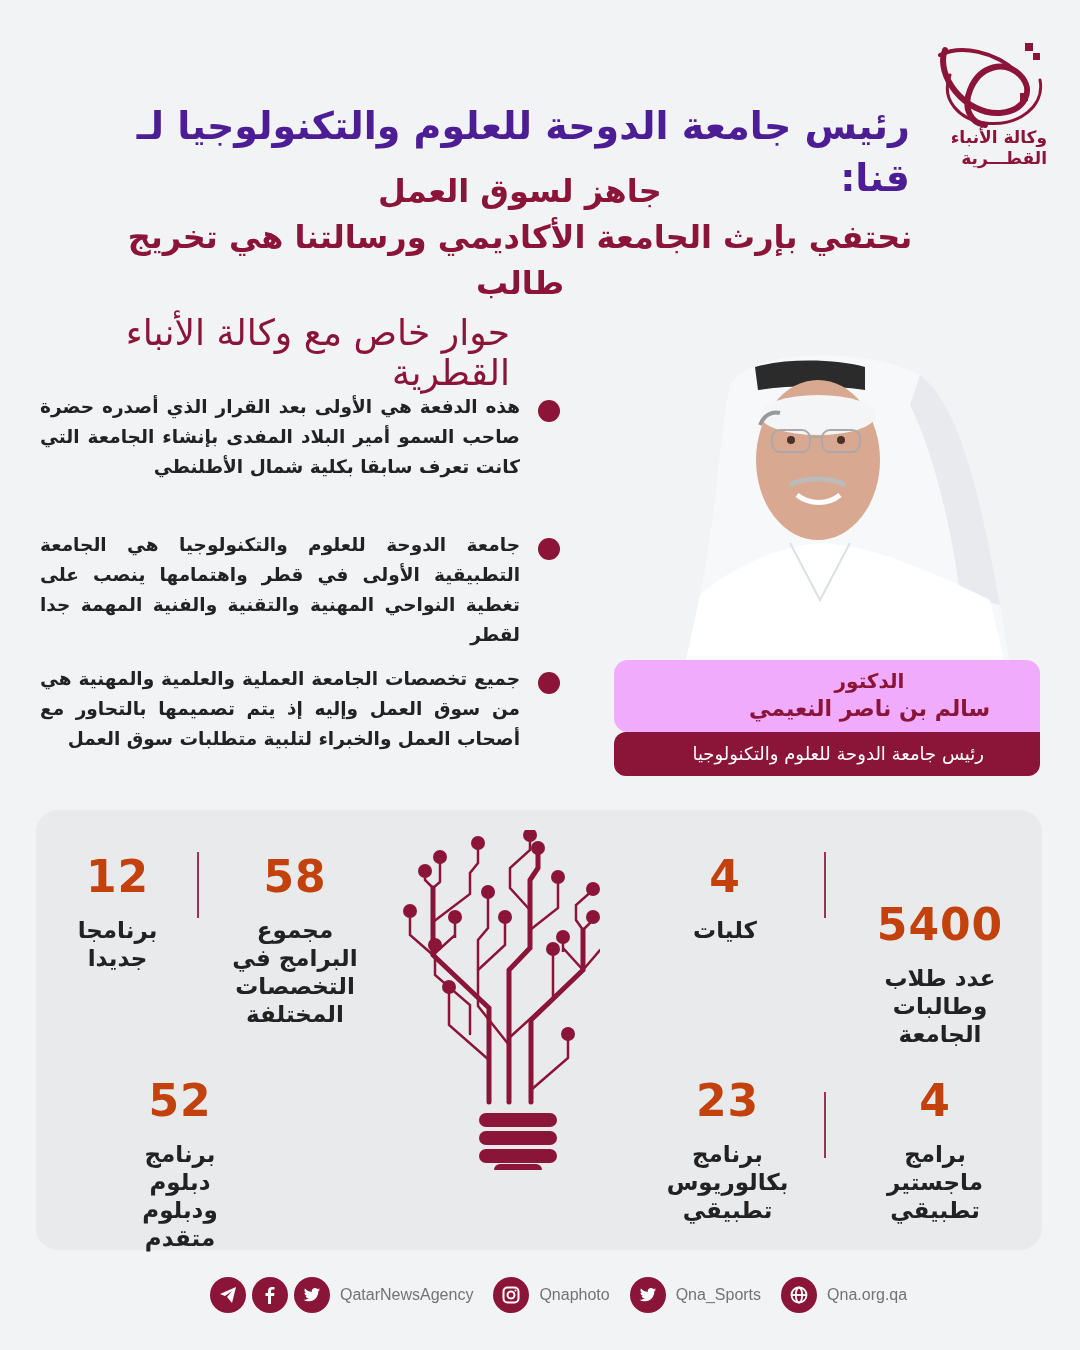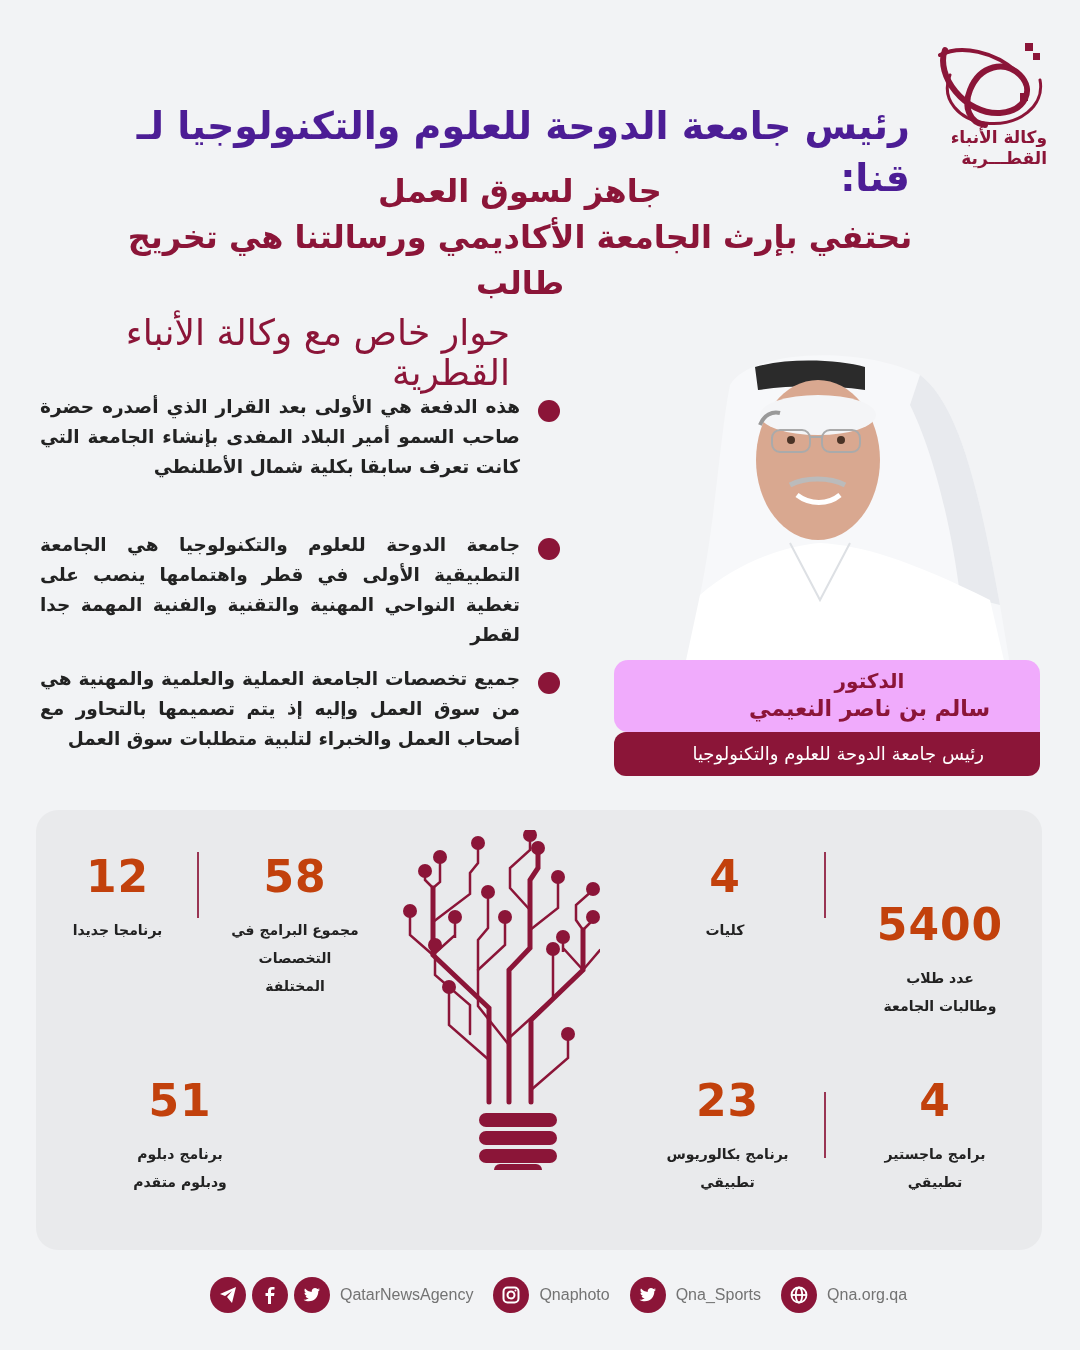--- a/index.html
+++ b/index.html
@@ -41,21 +41,21 @@
     direction: rtl; text-align: center; color: #8b1538; font-weight: bold; font-size: 20px; line-height: 27px; padding-top: 8px; }
   .name-card .line1 { font-size: 20px; padding-left: 85px;}
   .name-card .line2 { font-size: 22px; padding-left: 85px;}
   .role-bar { left: 614px; top: 732px; width: 426px; height: 44px; background: #8b1538; border-radius: 12px 0 12px 12px;
     direction: rtl; color: #fff; font-size: 18px; line-height: 44px; text-align: right; padding-right: 56px; padding-left: 35px; }
 
   
   .stats-panel { left: 36px; top: 810px; width: 1006px; height: 440px; background: #e9eaec; border-radius: 22px; }
   .stat { text-align: center; direction: rtl; }
   .stat-num { font-family: "DejaVu Sans", sans-serif; font-weight: bold; color: #c2410c; font-size: 44px; line-height: 50px; letter-spacing: 1px; }
-  .stat-label { font-size: 14px; line-height: 28px; color: #222; font-weight: bold; margin-top: 14px; }
+  .stat-label { font-size: 23px; line-height: 28px; color: #222; font-weight: bold; margin-top: 14px; }
   .vdiv { width: 2px; background: #8b1538; opacity: 0.85; }
 
   
   .footer { left: 210px; top: 1275px; height: 40px; display: flex; align-items: center; gap: 6px; }
   .sicon { width: 36px; height: 36px; border-radius: 50%; background: #8b1538; display: flex; align-items: center; justify-content: center; }
   .handle { font-family: "Liberation Sans", sans-serif; font-size: 16px; color: #737373; margin: 0 14px 0 4px; }
 </style>
 </head>
 <body>
 
@@ -153,21 +153,21 @@
 <div class="abs stat" style="left:860px; top:1076px; width:150px;">
   <div class="stat-num">4</div>
   <div class="stat-label" style="width:110px; margin:14px auto 12px;">برامج ماجستير تطبيقي</div>
 </div>
 <div class="abs vdiv" style="left:824px; top:1092px; height:66px;"></div>
 <div class="abs stat" style="left:650px; top:1076px; width:155px;">
   <div class="stat-num">23</div>
   <div class="stat-label" style="width:140px; margin:14px auto 0;">برنامج بكالوريوس تطبيقي</div>
 </div>
 <div class="abs stat" style="left:105px; top:1076px; width:150px;">
-  <div class="stat-num">51</div>
+  <div class="stat-num">52</div>
   <div class="stat-label" style="width:130px; margin:14px auto 0;">برنامج دبلوم ودبلوم متقدم</div>
 </div>
 
 <div class="abs" style="left:400px; top:830px; width:200px; height:340px;">
   <svg width="200" height="340" viewBox="0 0 200 340" stroke="#8b1538" fill="none" stroke-linecap="round">
 
     <path d="M89 272 L 89 178 L 33 125 L 33 58" stroke-width="5"></path>
     <path d="M109 272 L 109 140 L 130 118 L 130 50 L 138 38 L 138 20" stroke-width="5"></path>
     <path d="M131 272 L 131 190 L 183 140 L 183 100" stroke-width="5"></path>
 

